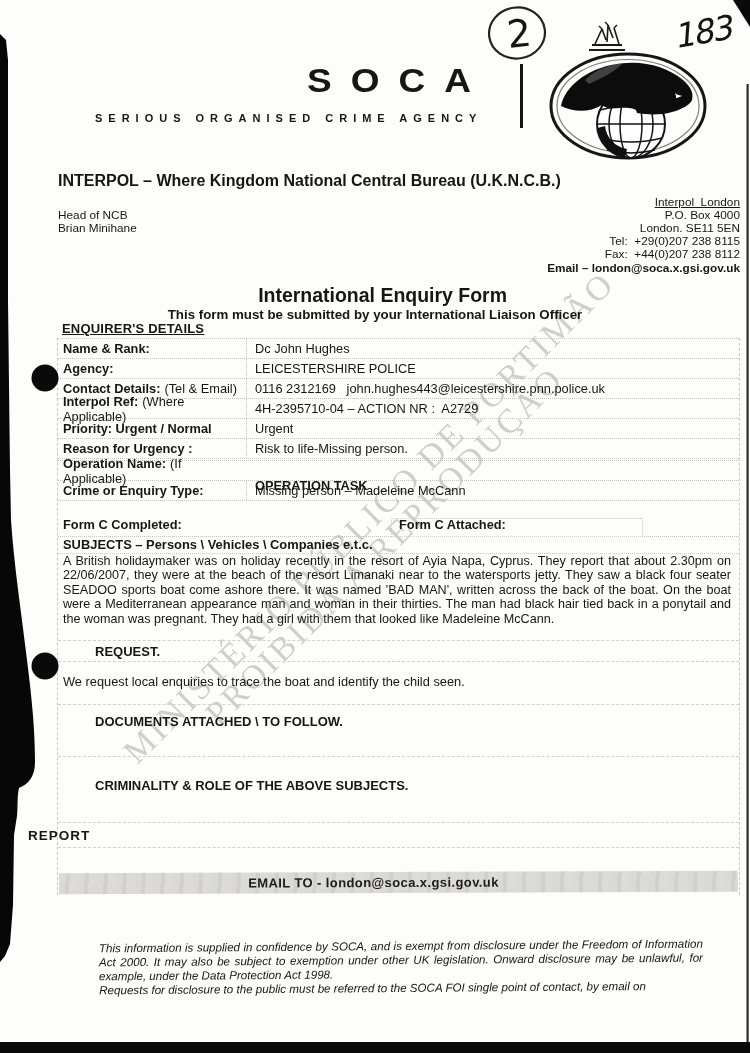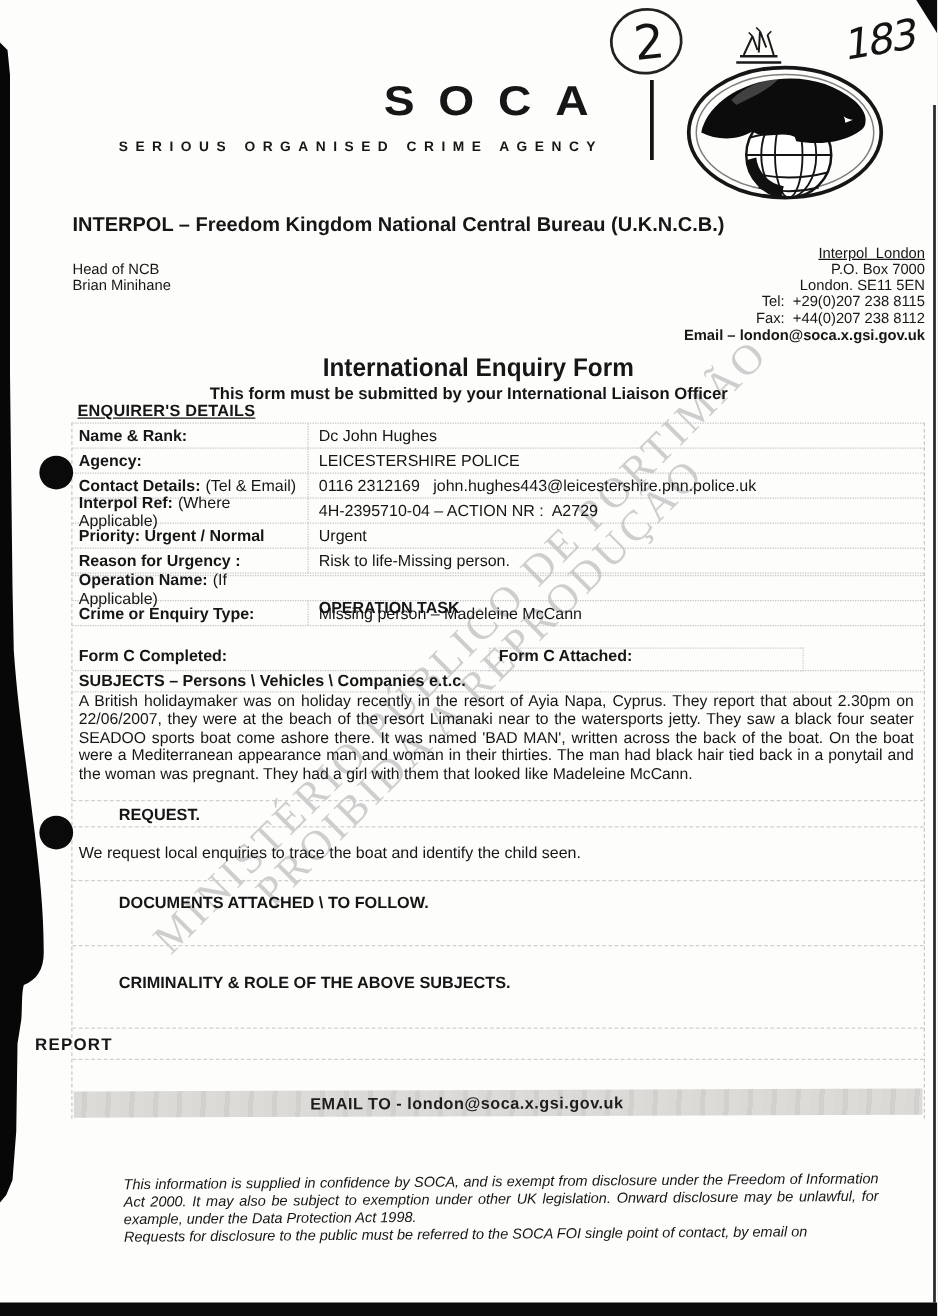--- a/index.html
+++ b/index.html
@@ -101,28 +101,28 @@
     <path d="M40 30 C50 20 64 14 78 13 C70 22 56 28 44 34 Z" fill="#ffffff" opacity=".22"></path>
   </svg>
 
   <svg class="circled2" width="62" height="58" viewBox="0 0 62 58">
     <ellipse cx="31" cy="29" rx="28" ry="25.5" fill="none" stroke="#222222" stroke-width="2.2" transform="rotate(-8 31 29)"></ellipse>
     <text x="21" y="43" font-family="DejaVu Sans, sans-serif" font-size="38" fill="#151515" transform="rotate(-6 31 29)">2</text>
   </svg>
 
   <div class="handnum">183</div>
 
-  <div class="bureau">INTERPOL – Freedom Kingdom National Central Bureau (U.K.N.C.B.)</div>
+  <div class="bureau">INTERPOL – Where Kingdom National Central Bureau (U.K.N.C.B.)</div>
   <div class="headncb">
     <div>Head of NCB</div>
     <div>Brian Minihane</div>
   </div>
   <div class="addr">
     <div class="office">Interpol  London</div>
-    <div>P.O. Box 7000</div>
+    <div>P.O. Box 4000</div>
     <div>London. SE11 5EN</div>
     <div>Tel:  +29(0)207 238 8115</div>
     <div>Fax:  +44(0)207 238 8112</div>
     <div class="email">Email – london@soca.x.gsi.gov.uk</div>
   </div>
 
   <div class="ftitle">
     <span>International Enquiry Form</span>
   </div>
   <div class="fsub">This form must be submitted by your International Liaison Officer</div>

